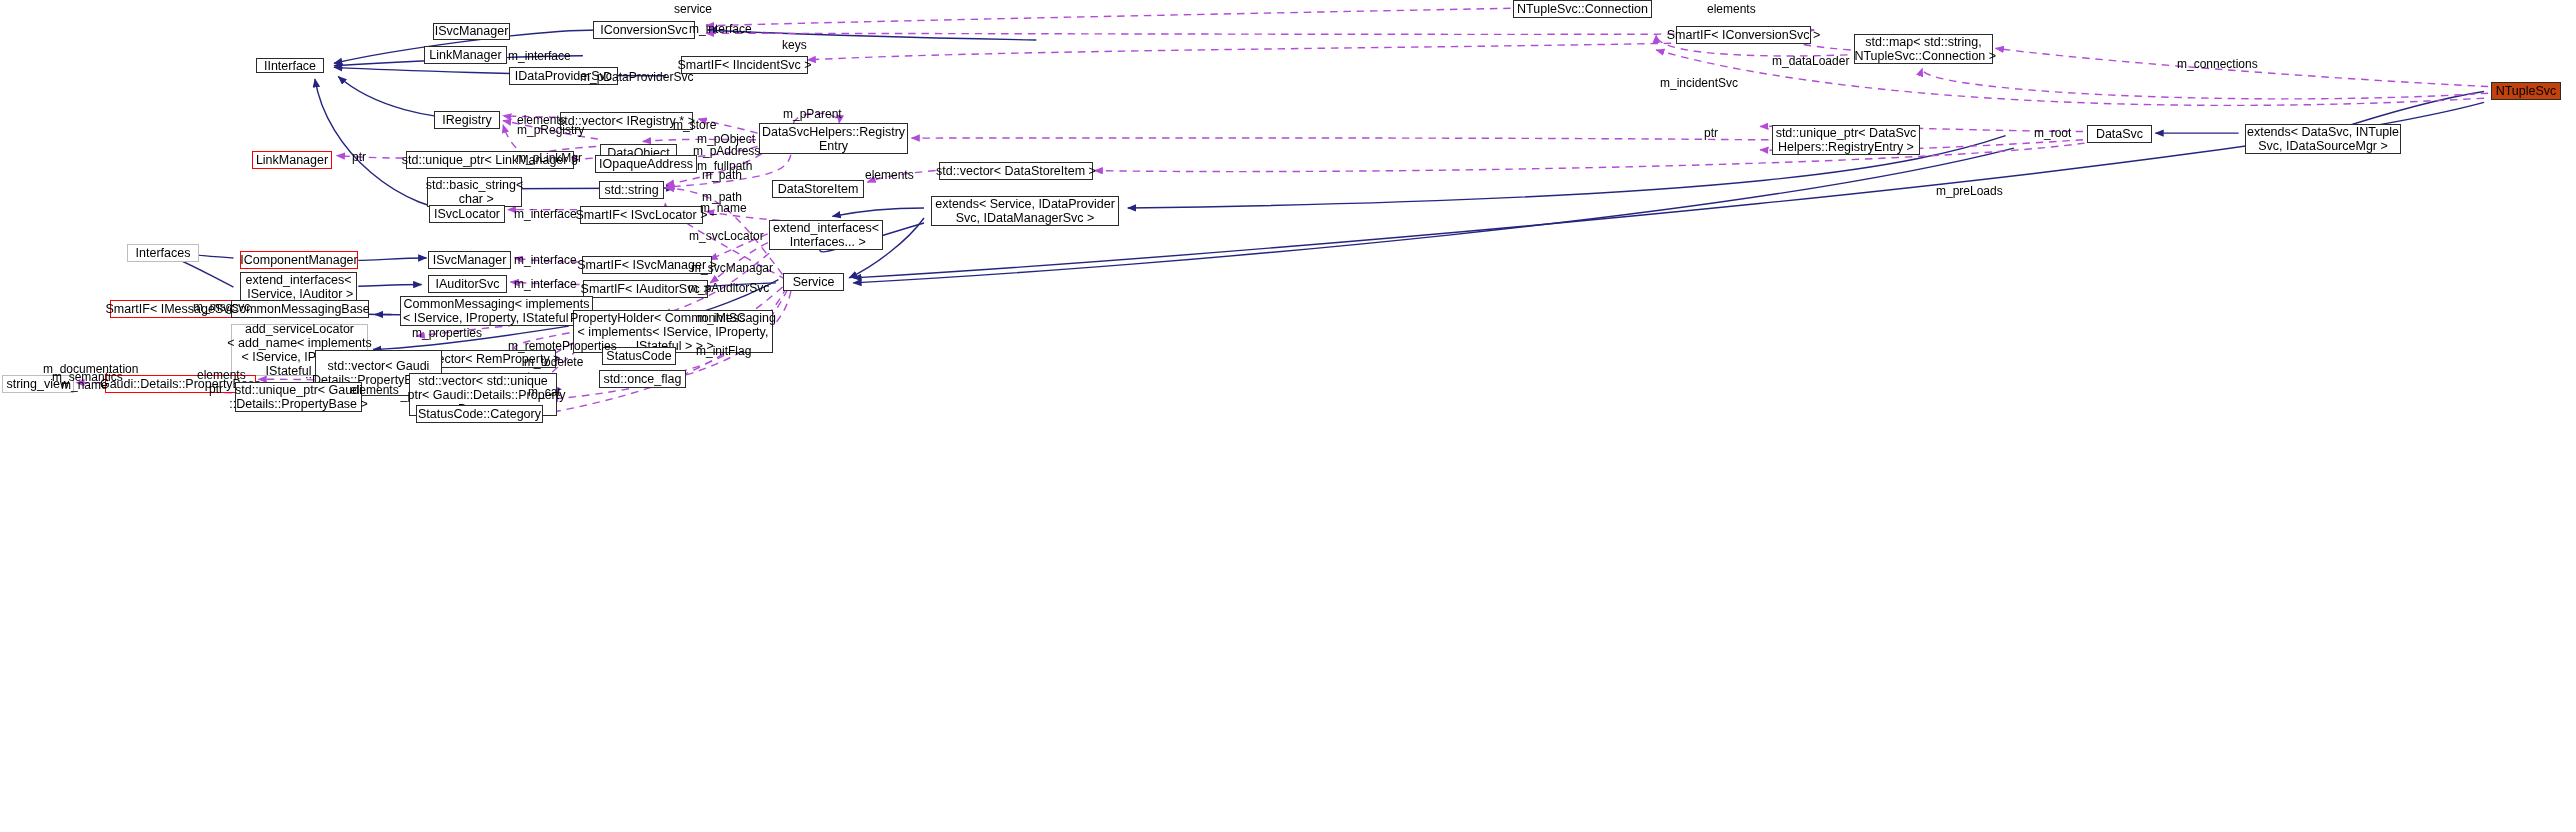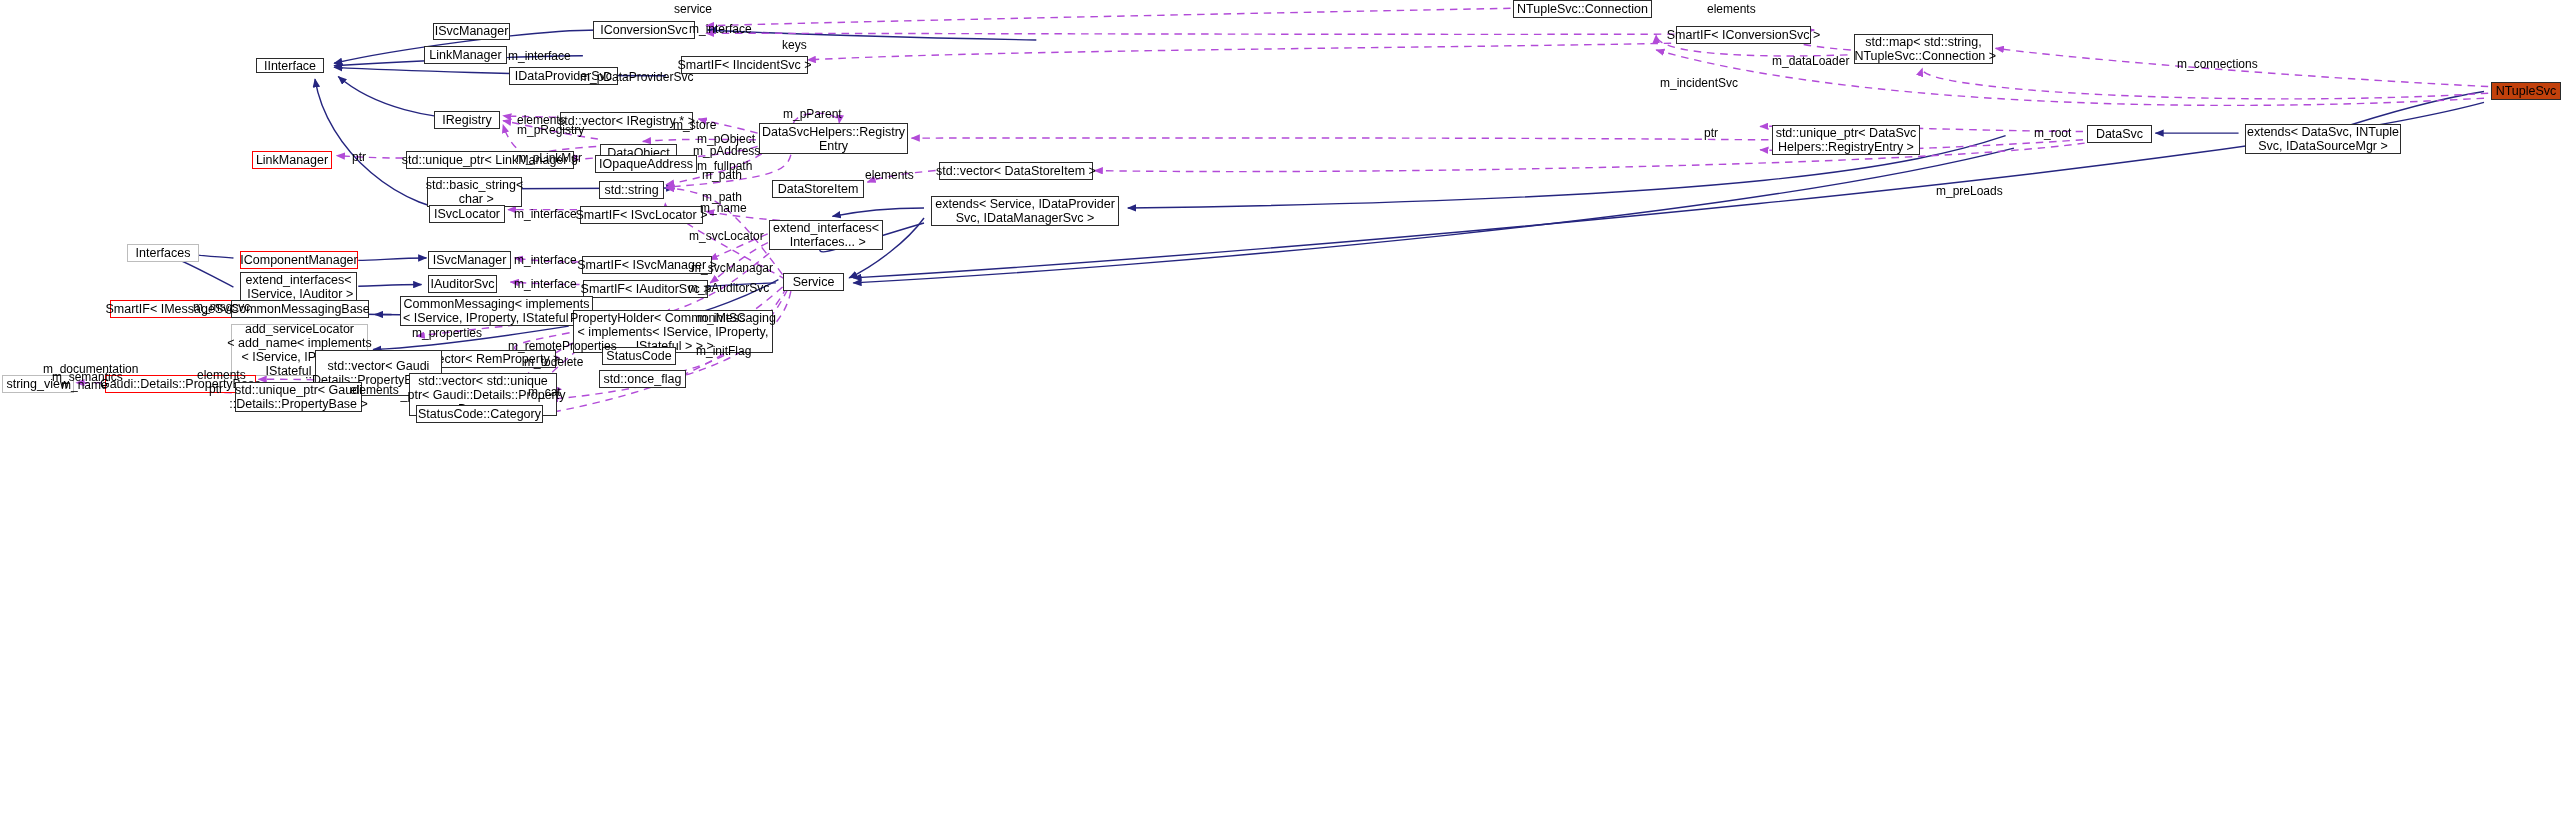--- a/index.html
+++ b/index.html
@@ -191,21 +191,21 @@
       <div class="node thick" style="left: 429px; top: 205px; width: 76px; height: 17.5px;">ISvcLocator</div>
       <div class="node thick" style="left: 580px; top: 206px; width: 123px; height: 17.5px;">SmartIF&lt; ISvcLocator &gt;</div>
       <div class="node thick" style="left: 769px; top: 220px; width: 114px; height: 30px;">extend_interfaces&lt;
  Interfaces... &gt;</div>
       <div class="node grey" style="left: 127px; top: 244px; width: 72px; height: 17.5px;">Interfaces</div>
       <div class="node red" style="left: 240px; top: 251px; width: 118px; height: 18.3px;">IComponentManager</div>
       <div class="node thick" style="left: 428px; top: 251px; width: 83px; height: 18.3px;">ISvcManager</div>
       <div class="node thick" style="left: 582px; top: 256px; width: 130px; height: 17.5px;">SmartIF&lt; ISvcManager &gt;</div>
       <div class="node thick" style="left: 240px; top: 272px; width: 117px; height: 30px;">extend_interfaces&lt;
  IService, IAuditor &gt;</div>
-      <div class="node thick" style="left: 428px; top: 275px; width: 69px; height: 17.5px;">IAuditorSvc</div>
+      <div class="node thick" style="left: 428px; top: 275px; width: 79px; height: 17.5px;">IAuditorSvc</div>
       <div class="node thick" style="left: 583px; top: 280px; width: 125px; height: 17.5px;">SmartIF&lt; IAuditorSvc &gt;</div>
       <div class="node thick" style="left: 783px; top: 273px; width: 61px; height: 17.5px;">Service</div>
       <div class="node red" style="left: 110px; top: 300px; width: 132px; height: 18.3px;">SmartIF&lt; IMessageSvc &gt;</div>
       <div class="node thick" style="left: 231px; top: 300px; width: 138px; height: 18.3px;">CommonMessagingBase</div>
       <div class="node thick" style="left: 400px; top: 296px; width: 193px; height: 30px;">CommonMessaging&lt; implements
 &lt; IService, IProperty, IStateful &gt; &gt;</div>
       <div class="node thick" style="left: 573px; top: 310px; width: 200px; height: 43px;">PropertyHolder&lt; CommonMessaging
 &lt; implements&lt; IService, IProperty,
  IStateful &gt; &gt; &gt;</div>
       <div class="node grey" style="left: 231px; top: 324px; width: 137px; height: 52px;">add_serviceLocator

